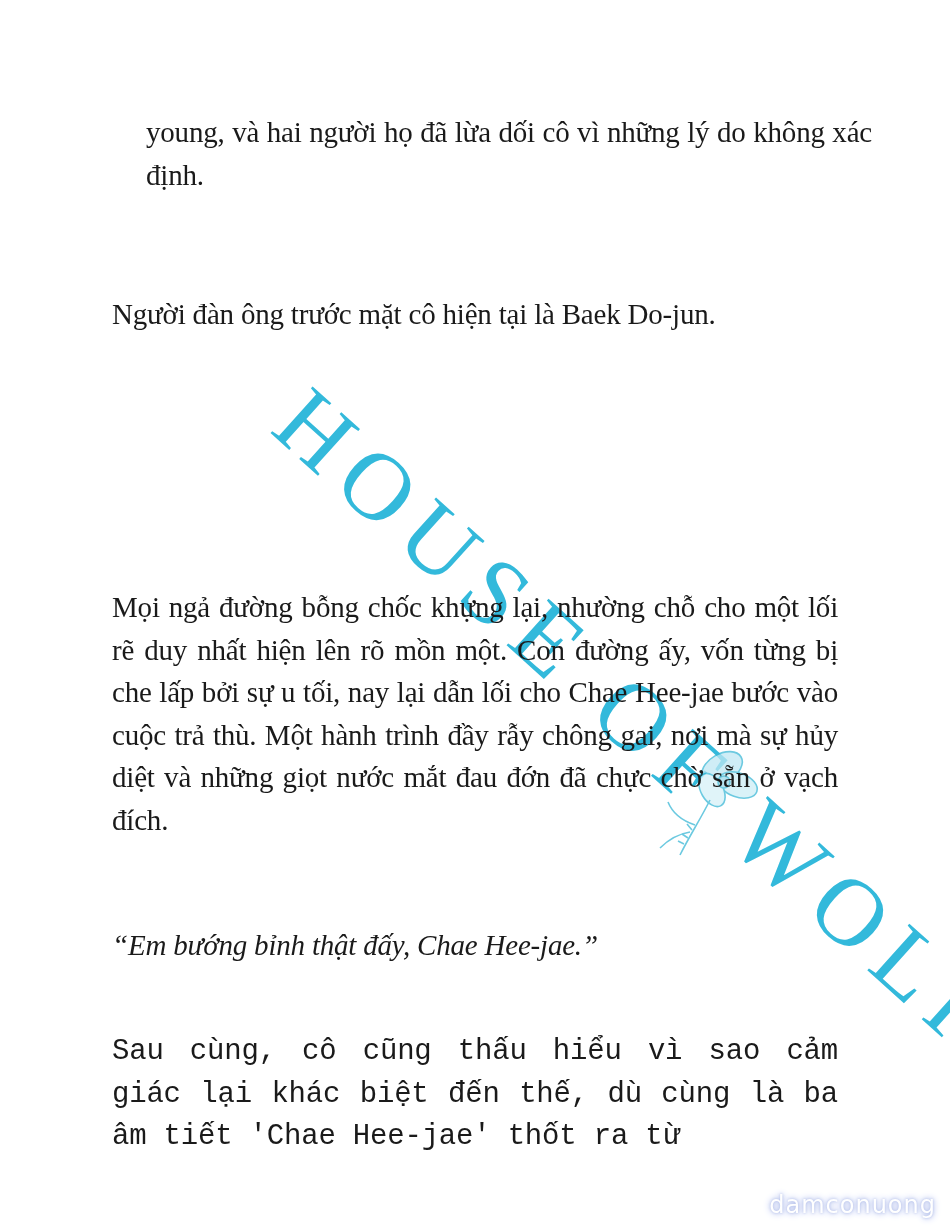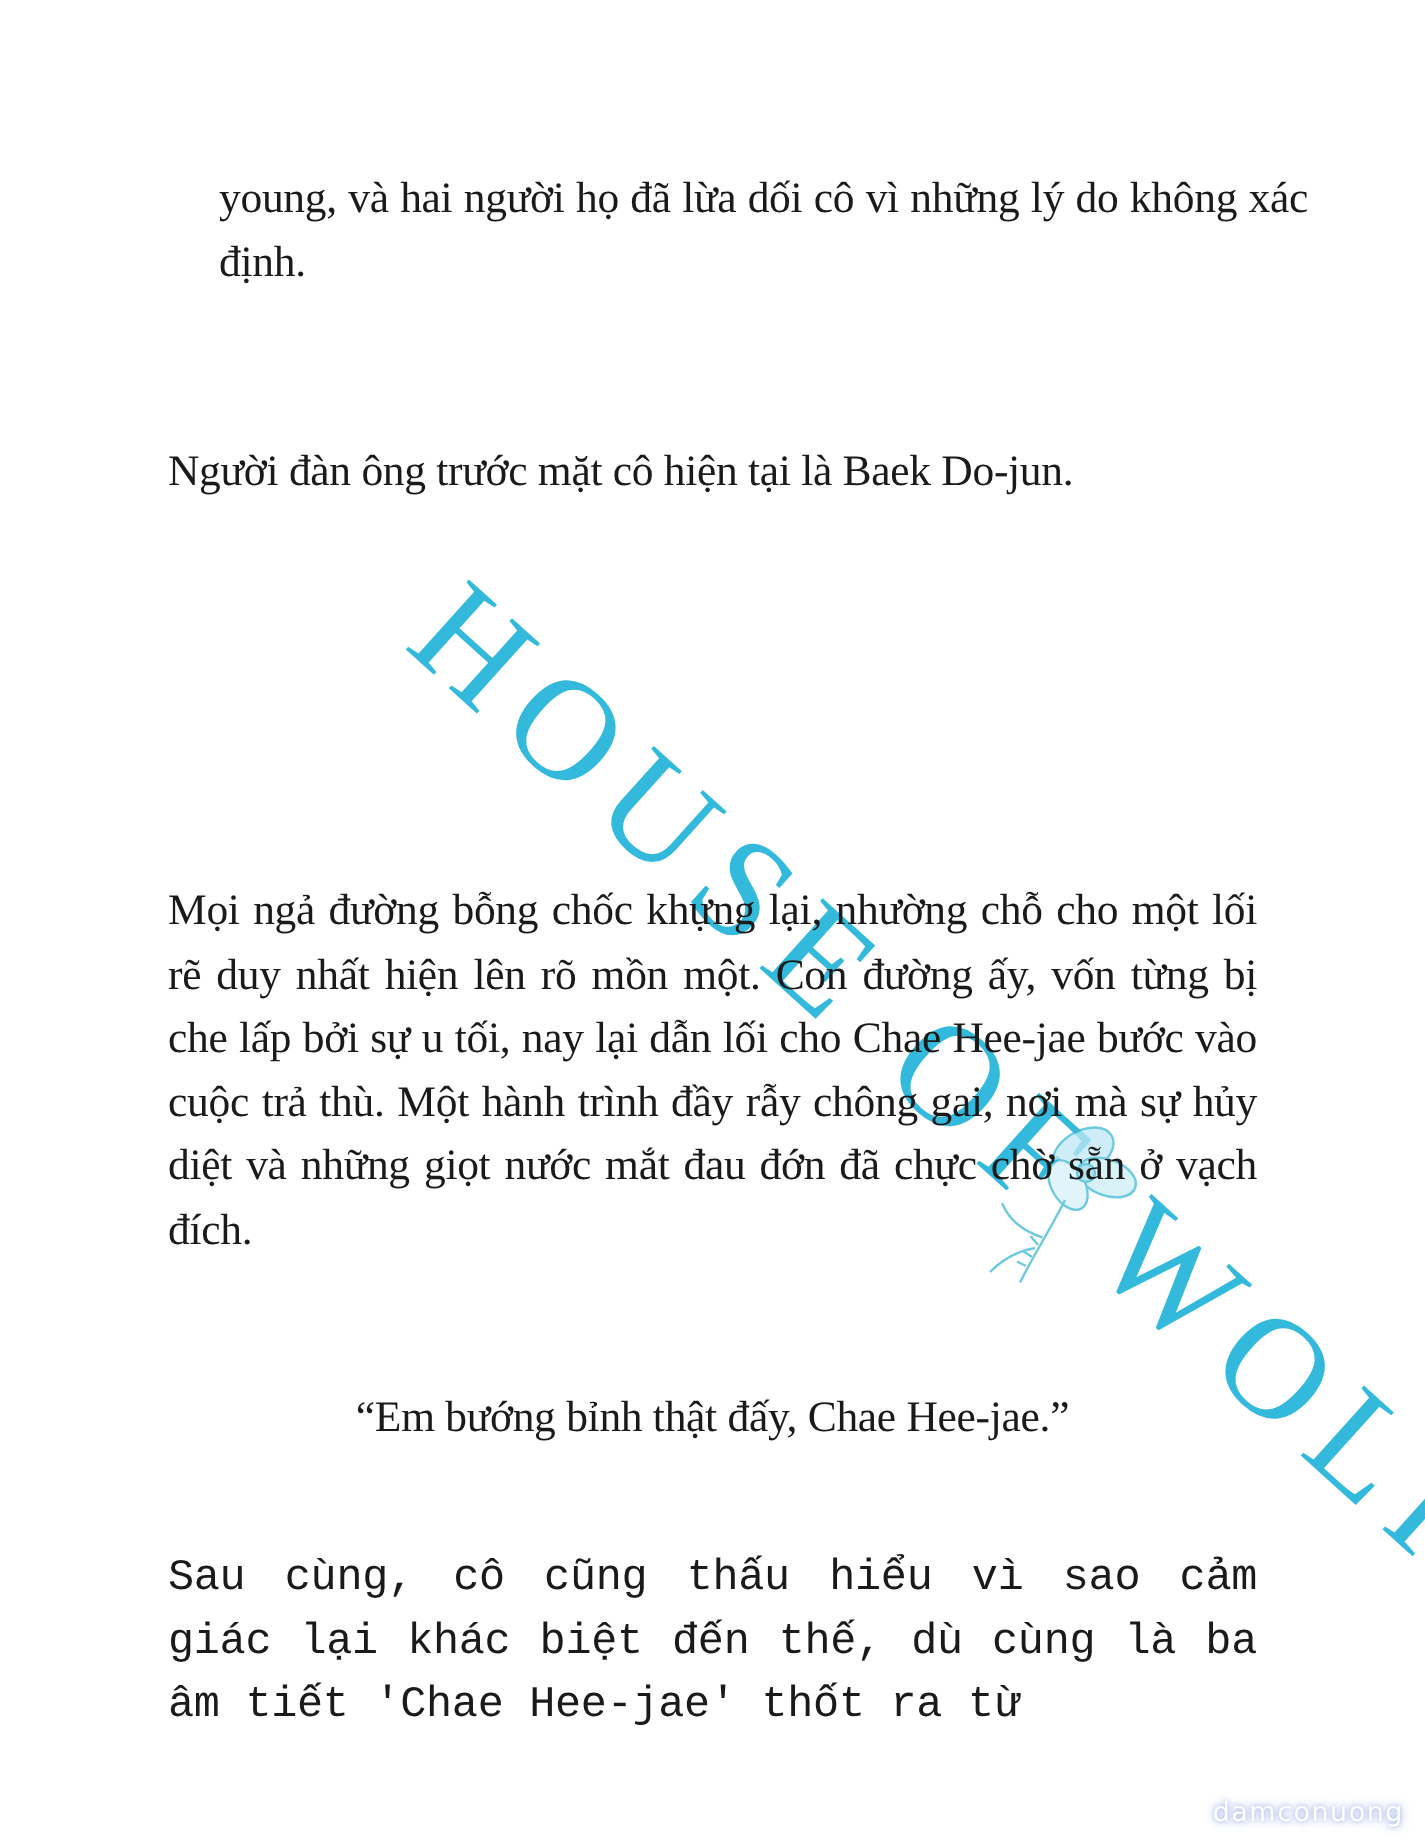--- a/index.html
+++ b/index.html
@@ -31,21 +31,21 @@
     line-height: 42.5px;
     text-align: justify;
     letter-spacing: -0.2px;
     margin: 0;
     z-index: 2;
   }
   .para.p1 { top: 111px; margin-left: 34px; }
   .para.p2 { top: 261px; margin-top: 32px; }
   .para.p3 { top: 369px; }
   .para.p4 { top: 586px; }
-  .para.p5 { top: 924px; text-align: center; }
+  .para.p5 { top: 924px; text-align: left; font-style: italic; }
   .para.p6 { top: 1031px; font-family: Liberation Mono, monospace; }
 
   .watermark-wolf {
     position: absolute;
     left: 175px;
     top: 565px;
     width: 760px;
     transform-origin: 0 0;
     transform: rotate(42deg) translate(-20px, -250px);
     font-family: "Liberation Serif", "DejaVu Serif", serif;
@@ -64,21 +64,21 @@
     width: 120px;
     height: 130px;
     z-index: 1;
     opacity: 0.75;
   }
   .site-watermark {
     position: absolute;
     right: 14px;
     bottom: 10px;
     font-family: "DejaVu Sans", sans-serif;
-    font-size: 18px;
+    font-size: 24px;
     letter-spacing: 1px;
     color: #ffffff;
     text-shadow: 0 0 3px #aab8e8, 0 0 6px #b9c4ee, 0 0 10px #d0d8f5;
     z-index: 3;
   }
 </style>
 </head>
 <body>
 
 <div class="page">

